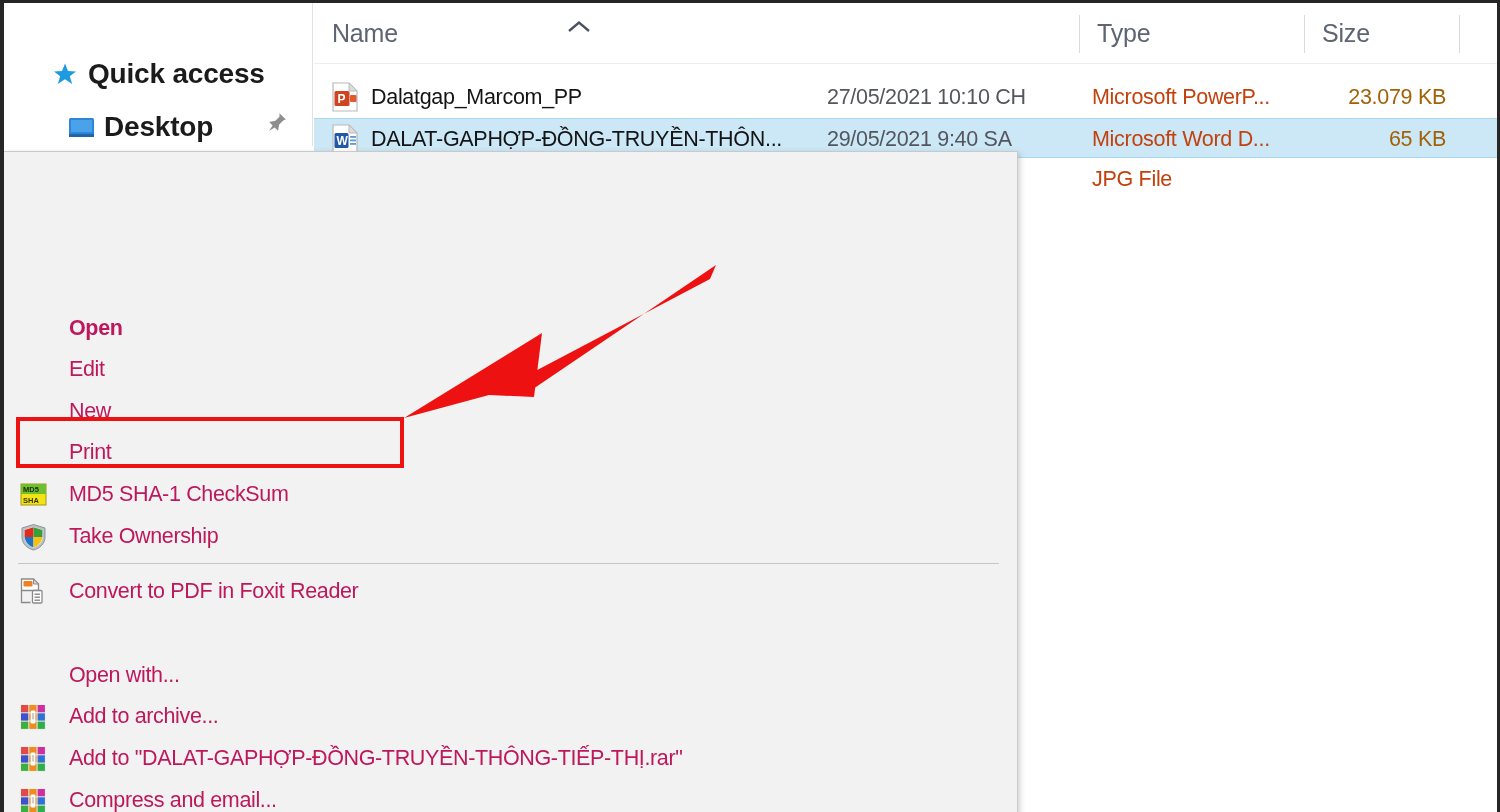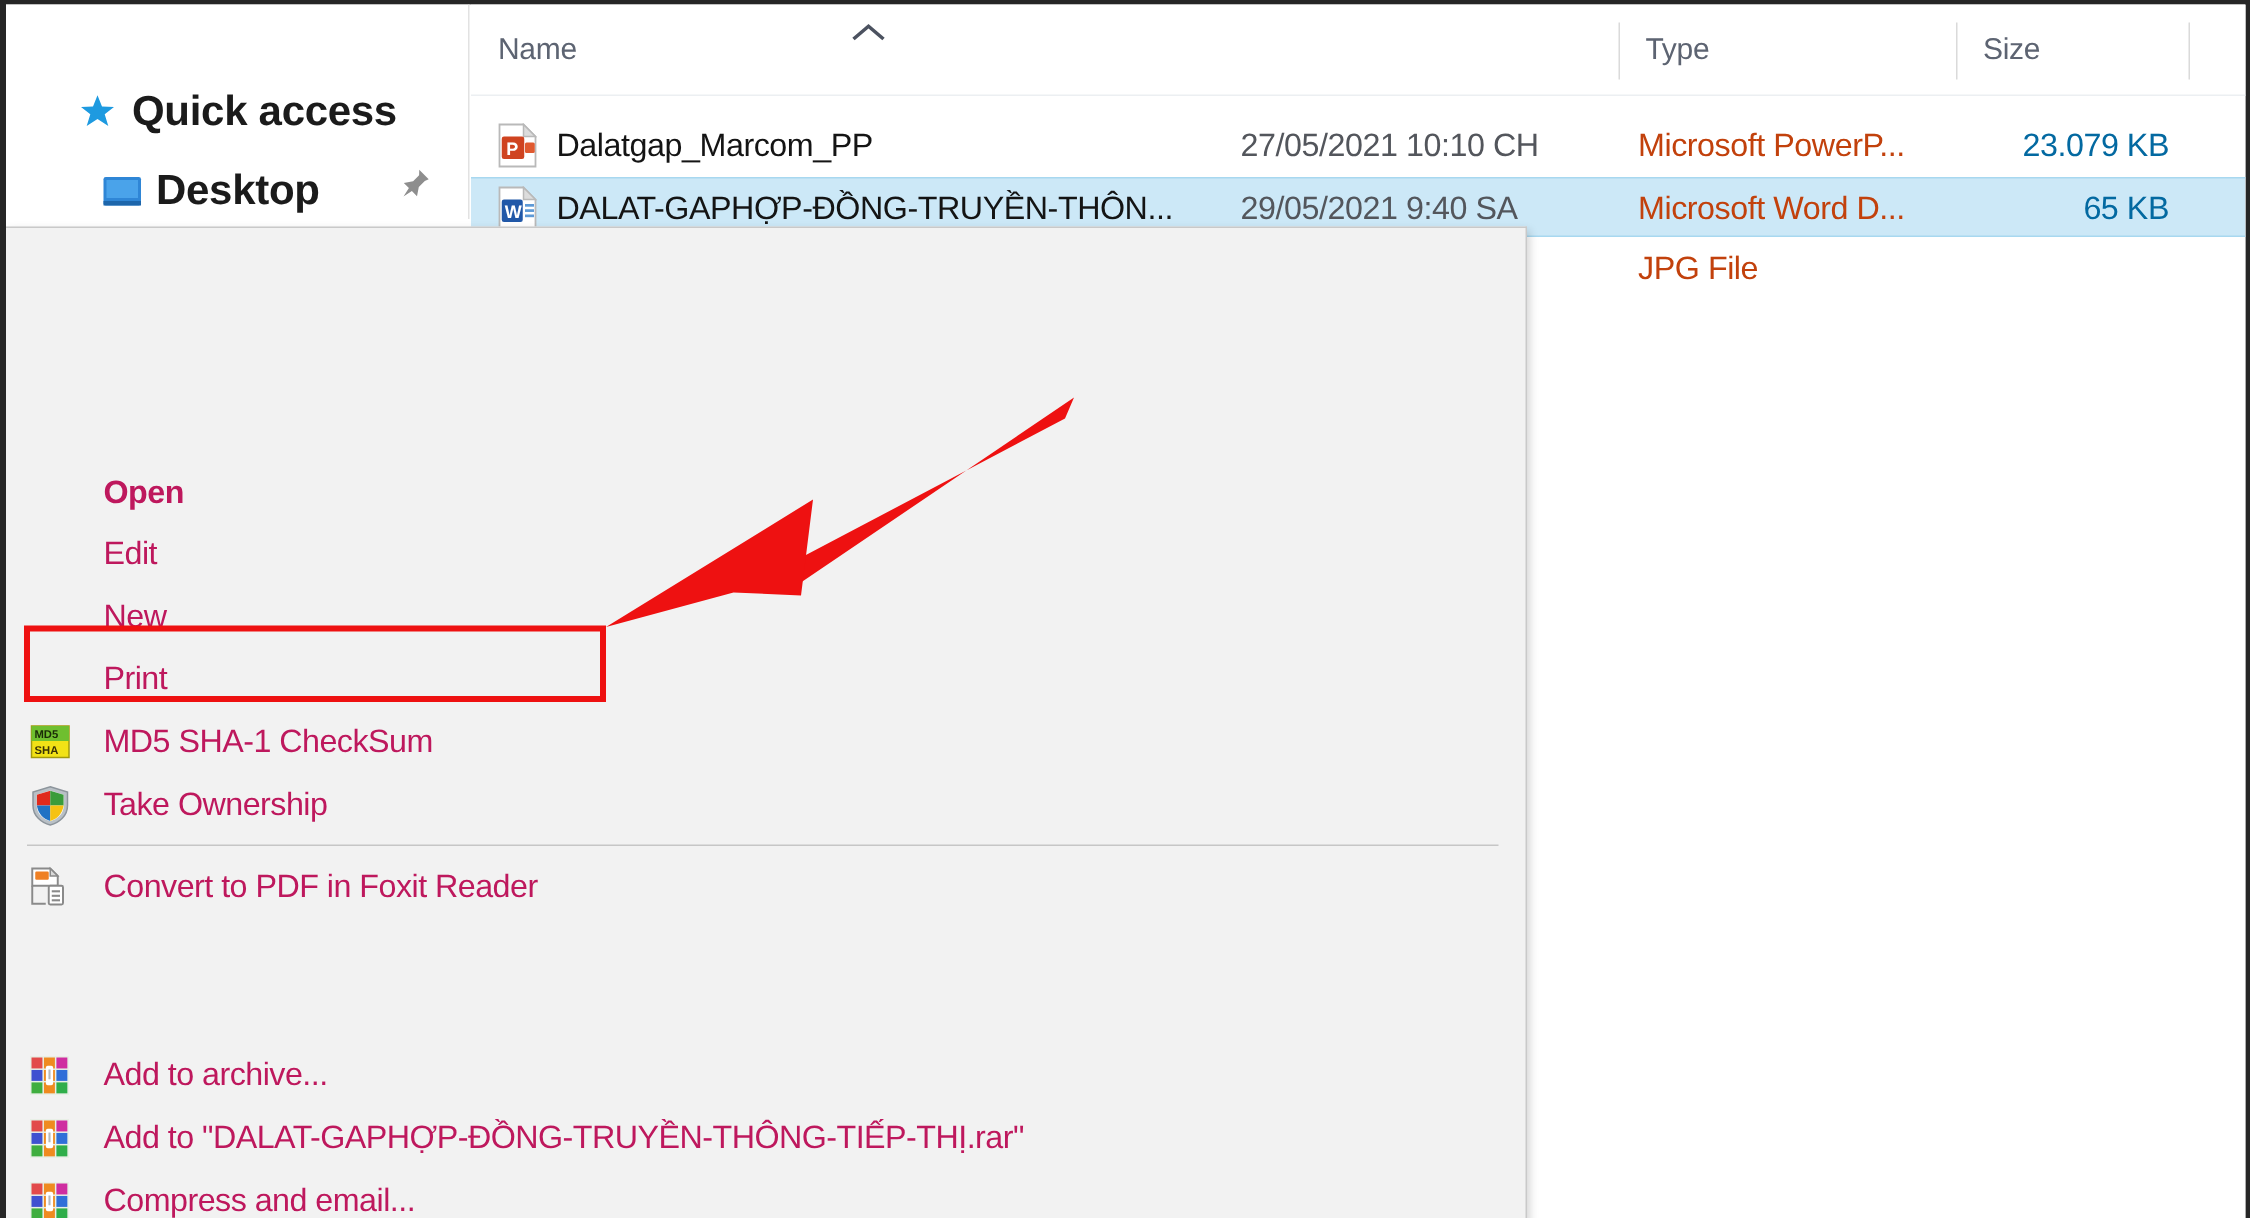--- a/index.html
+++ b/index.html
@@ -53,21 +53,21 @@
   .pin-icon { position: absolute; left: 262px; top: 15px; }
 
   
   #colheader {
     position: absolute; left: 310px; top: 0; right: 0; height: 61px;
     background: #ffffff;
   }
   .col {
     position: absolute; top: 0; height: 61px;
     display: flex; align-items: center;
-    font-size: 20px; color: #5d6472; letter-spacing: -0.2px;
+    font-size: 25px; color: #5d6472; letter-spacing: -0.2px;
     white-space: nowrap;
   }
   .col.sep::before {
     content: ""; position: absolute; left: 0; top: 12px; width: 1px; height: 38px;
     background: #dadada;
   }
   .colpad { padding-left: 18px; }
   #col-name { left: 0; width: 500px; }
   #col-date { left: 500px; width: 265px; }
   #col-type { left: 765px; width: 225px; }
@@ -96,21 +96,21 @@
 
   .cell {
     position: absolute; top: 0; height: 40px;
     display: flex; align-items: center;
     font-size: 21.5px; color: #1d1d1d; letter-spacing: -0.3px;
     white-space: nowrap; overflow: hidden;
   }
   .cell-name { left: 18px; width: 470px; color: #141414; }
   .cell-date { left: 513px; width: 252px; color: #53565c; }
   .cell-type { left: 778px; width: 212px; color: #c2410c; }
-  .cell-size { left: 990px; width: 150px; justify-content: flex-end; padding-right: 8px; color: #0369a1; }
+  .cell-size { left: 990px; width: 150px; justify-content: flex-end; padding-right: 8px; color: #a16207; }
   .file-icon { width: 26px; height: 30px; margin-right: 13px; flex: none; }
 
   
   #ctxmenu {
     position: absolute; left: -1px; top: 148px; width: 1015px; bottom: -8px;
     background: #f2f2f2;
     border: 1px solid #c9c9c9;
     border-left: none;
     box-shadow: 2px 2px 6px rgba(0,0,0,0.18);
   }
@@ -296,20 +296,23 @@
             <rect x="13.5" y="13.5" width="9.5" height="12.5" rx="1" fill="#ffffff" stroke="#8a8a8a" stroke-width="1.3"></rect>
             <rect x="15.5" y="16.5" width="5.5" height="1.4" fill="#8a8a8a"></rect>
             <rect x="15.5" y="19.5" width="5.5" height="1.4" fill="#8a8a8a"></rect>
             <rect x="15.5" y="22.5" width="5.5" height="1.4" fill="#8a8a8a"></rect>
           </svg>
         </span>
         <span class="mi-label">Convert to PDF in Foxit Reader</span>
       </div>
 
 
+      <div class="mi" style="top:503px">
+        <span class="mi-label">Open with...</span>
+      </div>
 
       <div class="mi" style="top:544px">
         <span class="mi-icon">
           <svg width="28" height="28" viewBox="0 0 28 28">
             <rect x="1" y="1" width="26" height="26" fill="#e8efe6"></rect>
             <rect x="2" y="2" width="7.3" height="7.3" fill="#e24a4a"></rect>
             <rect x="10.3" y="2" width="7.3" height="7.3" fill="#ef8b20"></rect>
             <rect x="18.6" y="2" width="7.3" height="7.3" fill="#cf2ea0"></rect>
             <rect x="2" y="10.3" width="7.3" height="7.3" fill="#3f51d0"></rect>
             <rect x="10.3" y="10.3" width="7.3" height="7.3" fill="#ef8b20"></rect>

